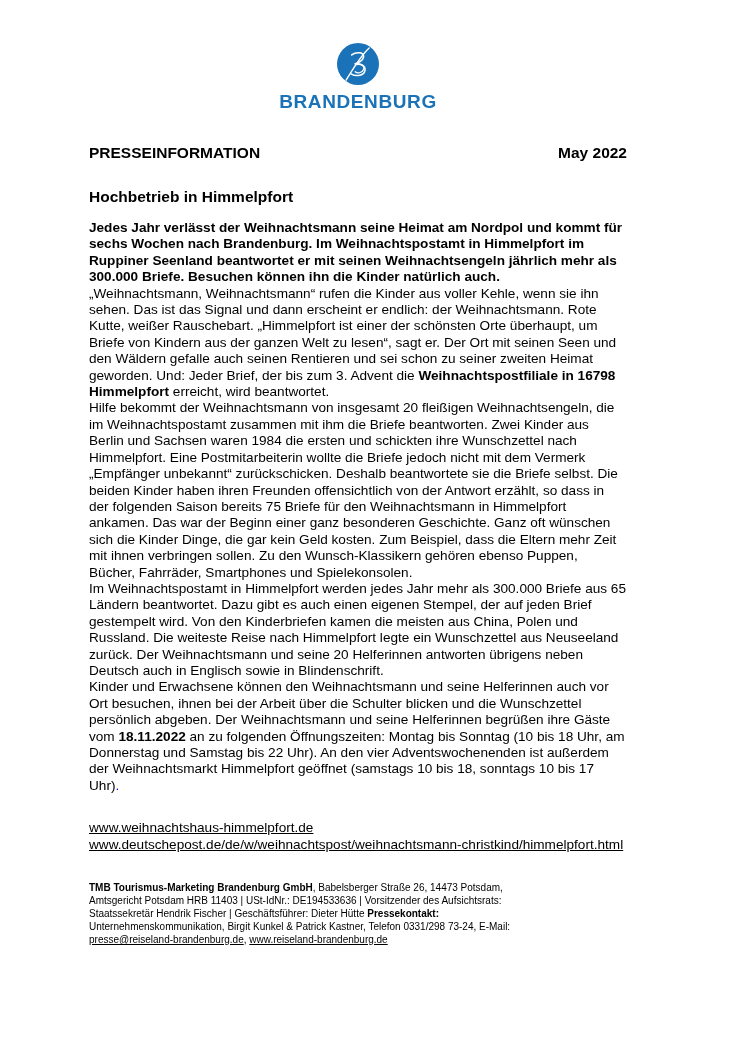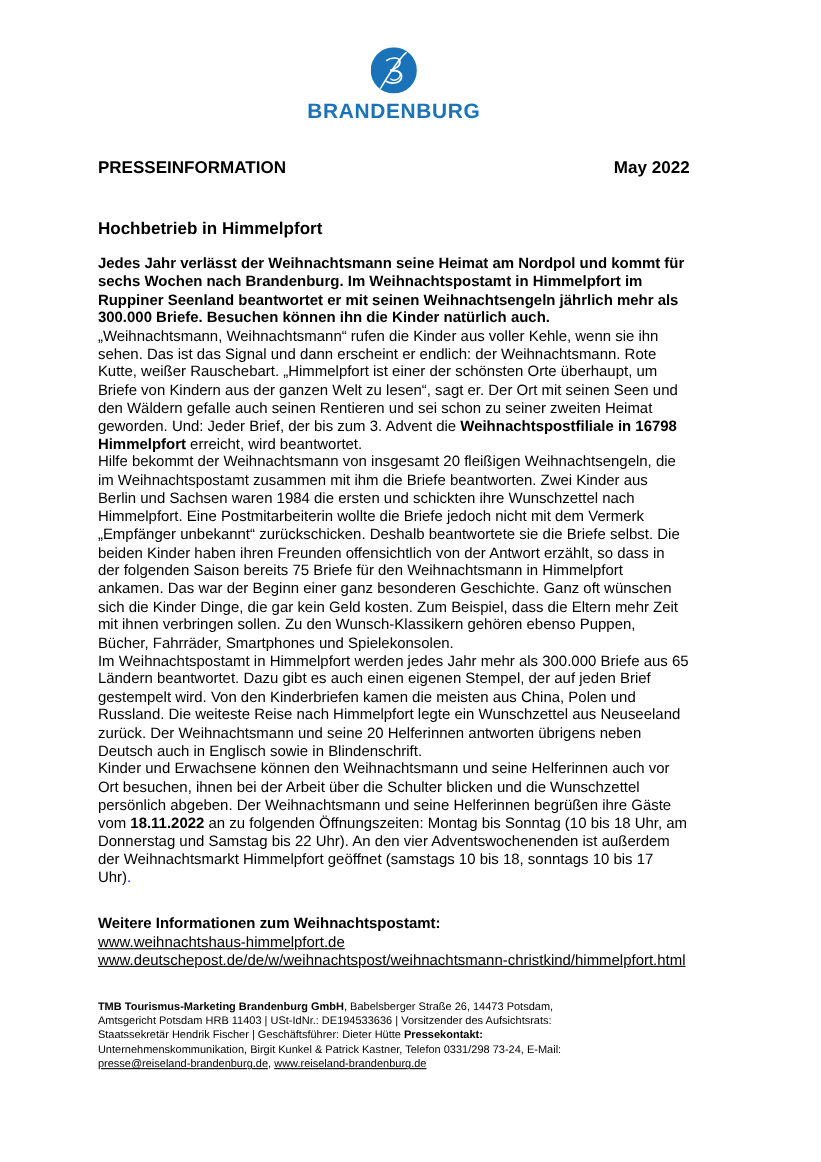--- a/index.html
+++ b/index.html
@@ -22,21 +22,21 @@
     font-weight:bold;
     letter-spacing:0.6px;
     color:#1a73b8;
   }
   .header-row {
     display:flex; justify-content:space-between; align-items:flex-end;
     margin-top:31px;
     font-size:15.5px; font-weight:bold;
   }
   .title {
-    margin-top:38px;
+    margin-top:26px;
     font-size:15.5px; font-weight:bold;
   }
   .lead {
     margin-top:14px;
     font-size:13.6px; line-height:16.4px;
     font-weight:bold;
   }
   .para {
     font-size:13.6px; line-height:16.4px;
   }
@@ -82,21 +82,20 @@
   <p class="lead">Jedes Jahr verlässt der Weihnachtsmann seine Heimat am Nordpol und kommt für sechs Wochen nach Brandenburg. Im Weihnachtspostamt in Himmelpfort im Ruppiner Seenland beantwortet er mit seinen Weihnachtsengeln jährlich mehr als 300.000 Briefe. Besuchen können ihn die Kinder natürlich auch.</p>
 
   <div>
       <p class="para"><span>„Weihnachtsmann, Weihnachtsmann“ rufen die Kinder aus voller Kehle, wenn sie ihn sehen. Das ist das Signal und dann erscheint er endlich: der Weihnachtsmann. Rote Kutte, weißer Rauschebart. „Himmelpfort ist einer der schönsten Orte überhaupt, um Briefe von Kindern aus der ganzen Welt zu lesen“, sagt er. Der Ort mit seinen Seen und den Wäldern gefalle auch seinen Rentieren und sei schon zu seiner zweiten Heimat geworden. Und: Jeder Brief, der bis zum 3. Advent die </span><span class="b">Weihnachtspostfiliale in 16798 Himmelpfort</span><span> erreicht, wird beantwortet.</span></p>
       <p class="para"><span>Hilfe bekommt der Weihnachtsmann von insgesamt 20 fleißigen Weihnachtsengeln, die im Weihnachtspostamt zusammen mit ihm die Briefe beantworten. Zwei Kinder aus Berlin und Sachsen waren 1984 die ersten und schickten ihre Wunschzettel nach Himmelpfort. Eine Postmitarbeiterin wollte die Briefe jedoch nicht mit dem Vermerk „Empfänger unbekannt“ zurückschicken. Deshalb beantwortete sie die Briefe selbst. Die beiden Kinder haben ihren Freunden offensichtlich von der Antwort erzählt, so dass in der folgenden Saison bereits 75 Briefe für den Weihnachtsmann in Himmelpfort ankamen. Das war der Beginn einer ganz besonderen Geschichte. Ganz oft wünschen sich die Kinder Dinge, die gar kein Geld kosten. Zum Beispiel, dass die Eltern mehr Zeit mit ihnen verbringen sollen. Zu den Wunsch-Klassikern gehören ebenso Puppen, Bücher, Fahrräder, Smartphones und Spielekonsolen.</span></p>
       <p class="para"><span>Im Weihnachtspostamt in Himmelpfort werden jedes Jahr mehr als 300.000 Briefe aus 65 Ländern beantwortet. Dazu gibt es auch einen eigenen Stempel, der auf jeden Brief gestempelt wird. Von den Kinderbriefen kamen die meisten aus China, Polen und Russland. Die weiteste Reise nach Himmelpfort legte ein Wunschzettel aus Neuseeland zurück. Der Weihnachtsmann und seine 20 Helferinnen antworten übrigens neben Deutsch auch in Englisch sowie in Blindenschrift.</span></p>
       <p class="para"><span>Kinder und Erwachsene können den Weihnachtsmann und seine Helferinnen auch vor Ort besuchen, ihnen bei der Arbeit über die Schulter blicken und die Wunschzettel persönlich abgeben. Der Weihnachtsmann und seine Helferinnen begrüßen ihre Gäste vom </span><span class="b">18.11.2022</span><span> an zu folgenden Öffnungszeiten: Montag bis Sonntag (10 bis 18 Uhr, am Donnerstag und Samstag bis 22 Uhr). An den vier Adventswochenenden ist außerdem der Weihnachtsmarkt Himmelpfort geöffnet (samstags 10 bis 18, sonntags 10 bis 17 Uhr)</span><span class="blue">.</span></p>
     </div>
 
   <div class="more-info">
-    <div class="more-head">Weitere Informationen zum Weihnachtspostamt:</div>
     <div>
         <a class="doclink" href="#">www.weihnachtshaus-himmelpfort.de</a>
         <a class="doclink" href="#">www.deutschepost.de/de/w/weihnachtspost/weihnachtsmann-christkind/himmelpfort.html</a>
       </div>
   </div>
 
   <p class="footer"><span class="b">TMB Tourismus-Marketing Brandenburg GmbH</span><span>, Babelsberger Straße 26, 14473 Potsdam, Amtsgericht Potsdam HRB 11403 | USt-IdNr.: DE194533636 | Vorsitzender des Aufsichtsrats: Staatssekretär Hendrik Fischer | Geschäftsführer: Dieter Hütte </span><span class="b">Pressekontakt:</span><span> Unternehmenskommunikation, Birgit Kunkel &amp; Patrick Kastner, Telefon 0331/298 73-24, E-Mail: </span><a class="lnk" href="#">presse@reiseland-brandenburg.de</a><span>, </span><a class="lnk" href="#">www.reiseland-brandenburg.de</a></p>
 
 </div>
 

